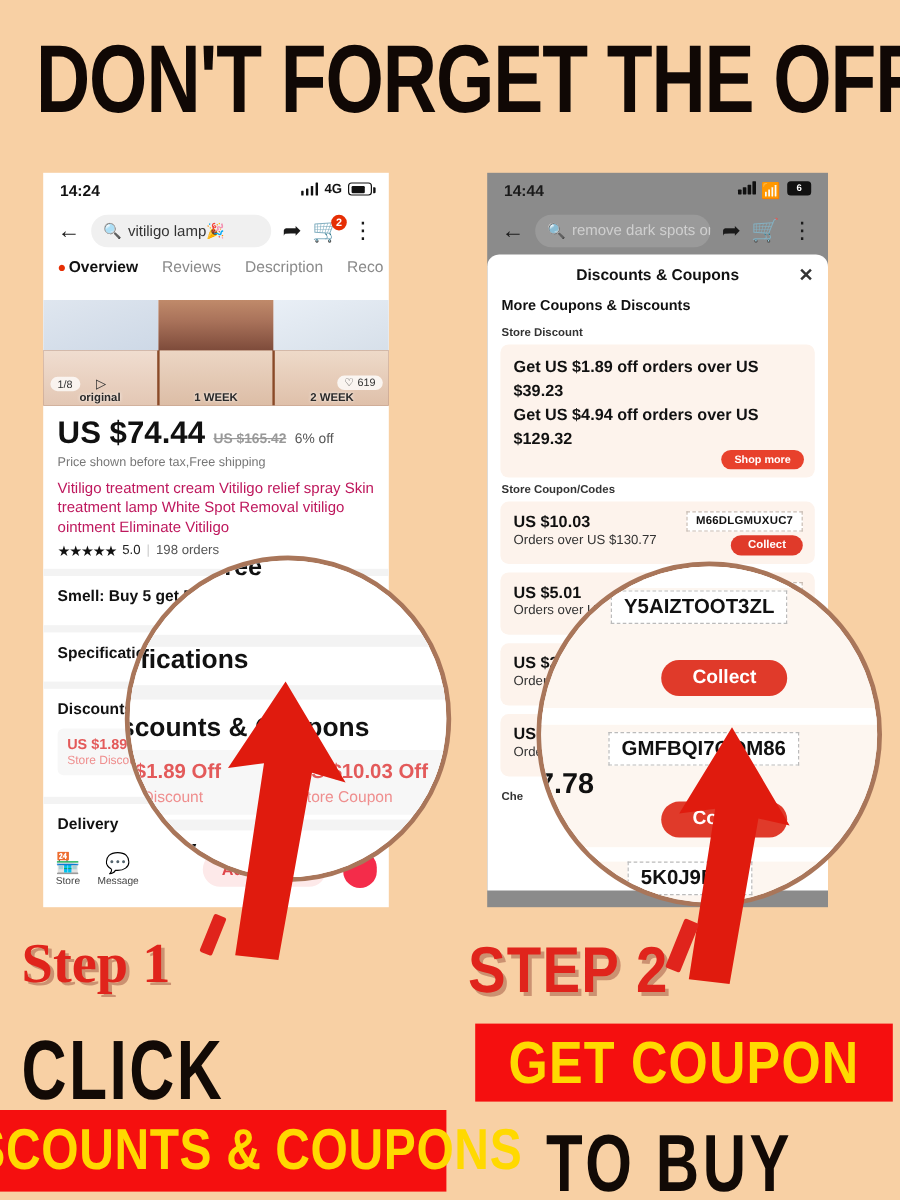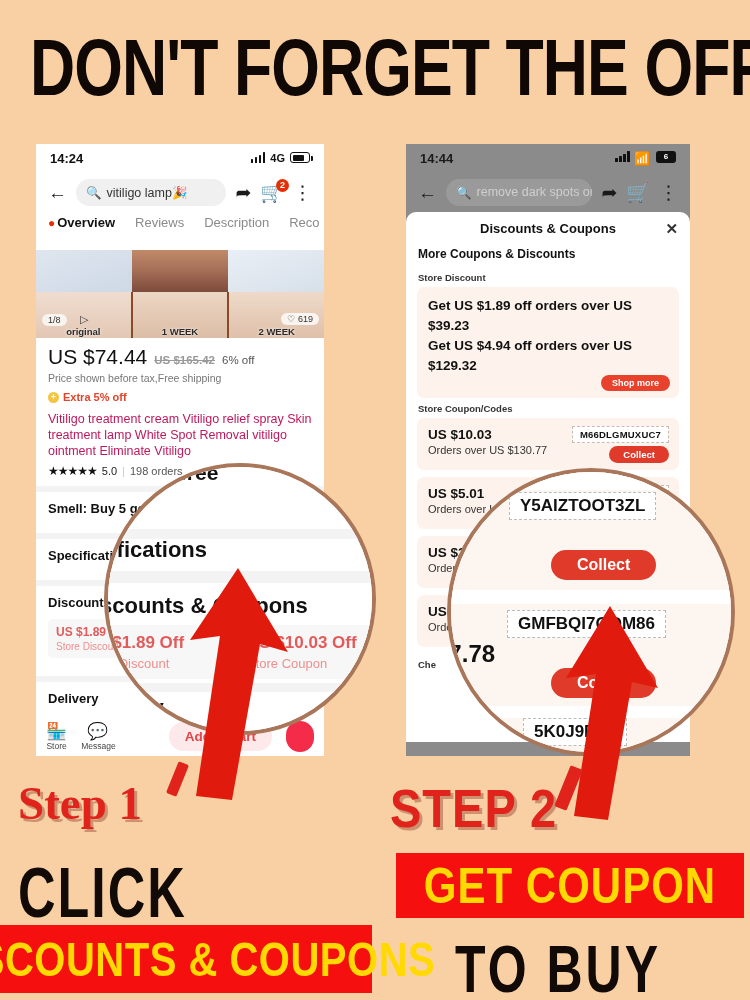--- a/index.html
+++ b/index.html
@@ -97,21 +97,21 @@
   .playico { position:absolute; bottom:12px; left: 44px; font-size: 11px; color:#333; }
   .likepill {
     position: absolute; bottom: 13px; right: 5px; background: rgba(255,255,255,.8);
     border-radius: 10px; padding: 1px 6px; font-size: 9px; color: #333;
     display: flex; align-items: center; gap: 3px;
   }
 
   
   .pinfo { padding: 7px 12px 0; }
   .pricerow { display: flex; align-items: baseline; gap: 7px; }
-  .price { font-size: 21px; font-weight: normal; color: #111; }
+  .price { font-size: 26px; font-weight: bold; color: #111; }
   .oldprice { font-size: 11.5px; color: #999; text-decoration: line-through; font-weight: bold; }
   .pctoff { font-size: 11.5px; color: #555; }
   .subnote { font-size: 10.5px; color: #777; margin-top: 3px; }
   .extrarow { display: flex; align-items: center; gap: 4px; margin-top: 7px; font-size: 11px; color: #e0442a; font-weight: bold; }
   .coin { width: 11px; height: 11px; border-radius: 50%; background: #f5c542; display:inline-block; position: relative;}
   .coin::after{content:'+';position:absolute;inset:0;font-size:9px;color:#fff;display:flex;align-items:center;justify-content:center;line-height:1;}
   .ptitle { font-size: 12.5px; line-height: 16px; color: #be185d; margin-top: 8px; }
   .raterow { display: flex; align-items: center; gap: 5px; margin-top: 5px; font-size: 11px; color: #222; }
   .stars { letter-spacing: -1px; font-size: 12px; color: #111; }
   .sep { color: #ccc; }
@@ -284,24 +284,20 @@
     </div>
   </div>
 
   <div class="pinfo">
     <div class="pricerow">
       <span class="price">US $74.44</span>
       <span class="oldprice">US $165.42</span>
       <span class="pctoff">6% off</span>
     </div>
     <div class="subnote">Price shown before tax,Free shipping</div>
-    <div class="extrarow">
-      <span class="coin"></span>
-      <span>Extra 5% off</span>
-    </div>
     <div class="ptitle">Vitiligo treatment cream  Vitiligo relief spray  Skin treatment lamp White Spot Removal vitiligo ointment Eliminate Vitiligo</div>
     <div class="raterow">
       <span class="stars">★★★★★</span>
       <span>5.0</span>
       <span class="sep">|</span>
       <span class="orders">198 orders</span>
     </div>
   </div>
 
   <div class="divider"></div>

